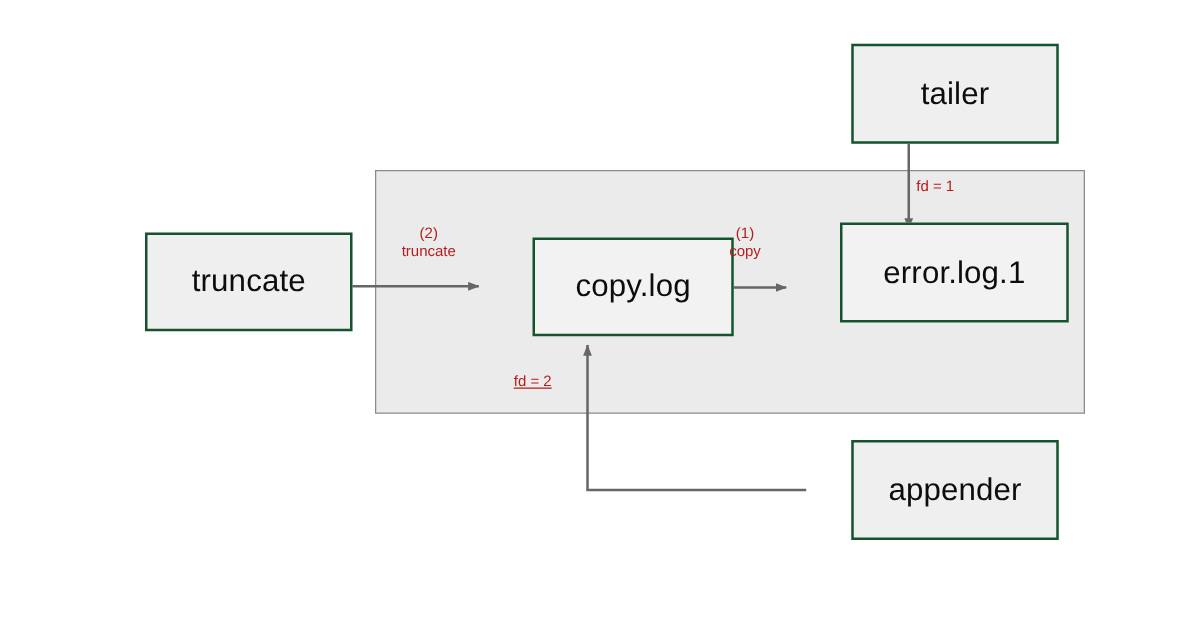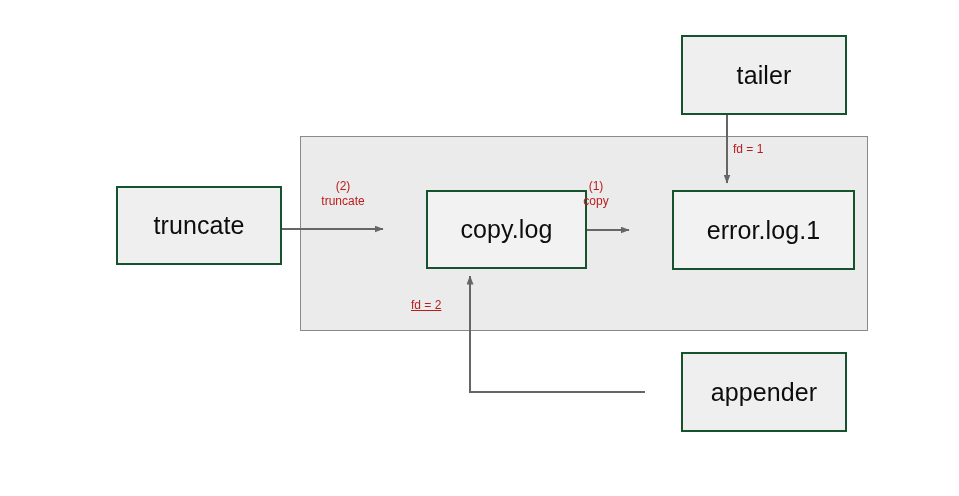--- a/index.html
+++ b/index.html
@@ -67,21 +67,21 @@
   }
   .node-errorlog {
     left: 390px;
     top: 190px;
     width: 161px;
     height: 79px;
     background: #f2f2f2;
   }
   .node-errorlog1 {
     left: 636px;
-    top: 190px;
+    top: 178px;
     width: 183px;
     height: 80px;
     background: #f2f2f2;
   }
   .node-tailer {
     left: 645px;
     top: 35px;
     width: 166px;
     height: 80px;
   }

